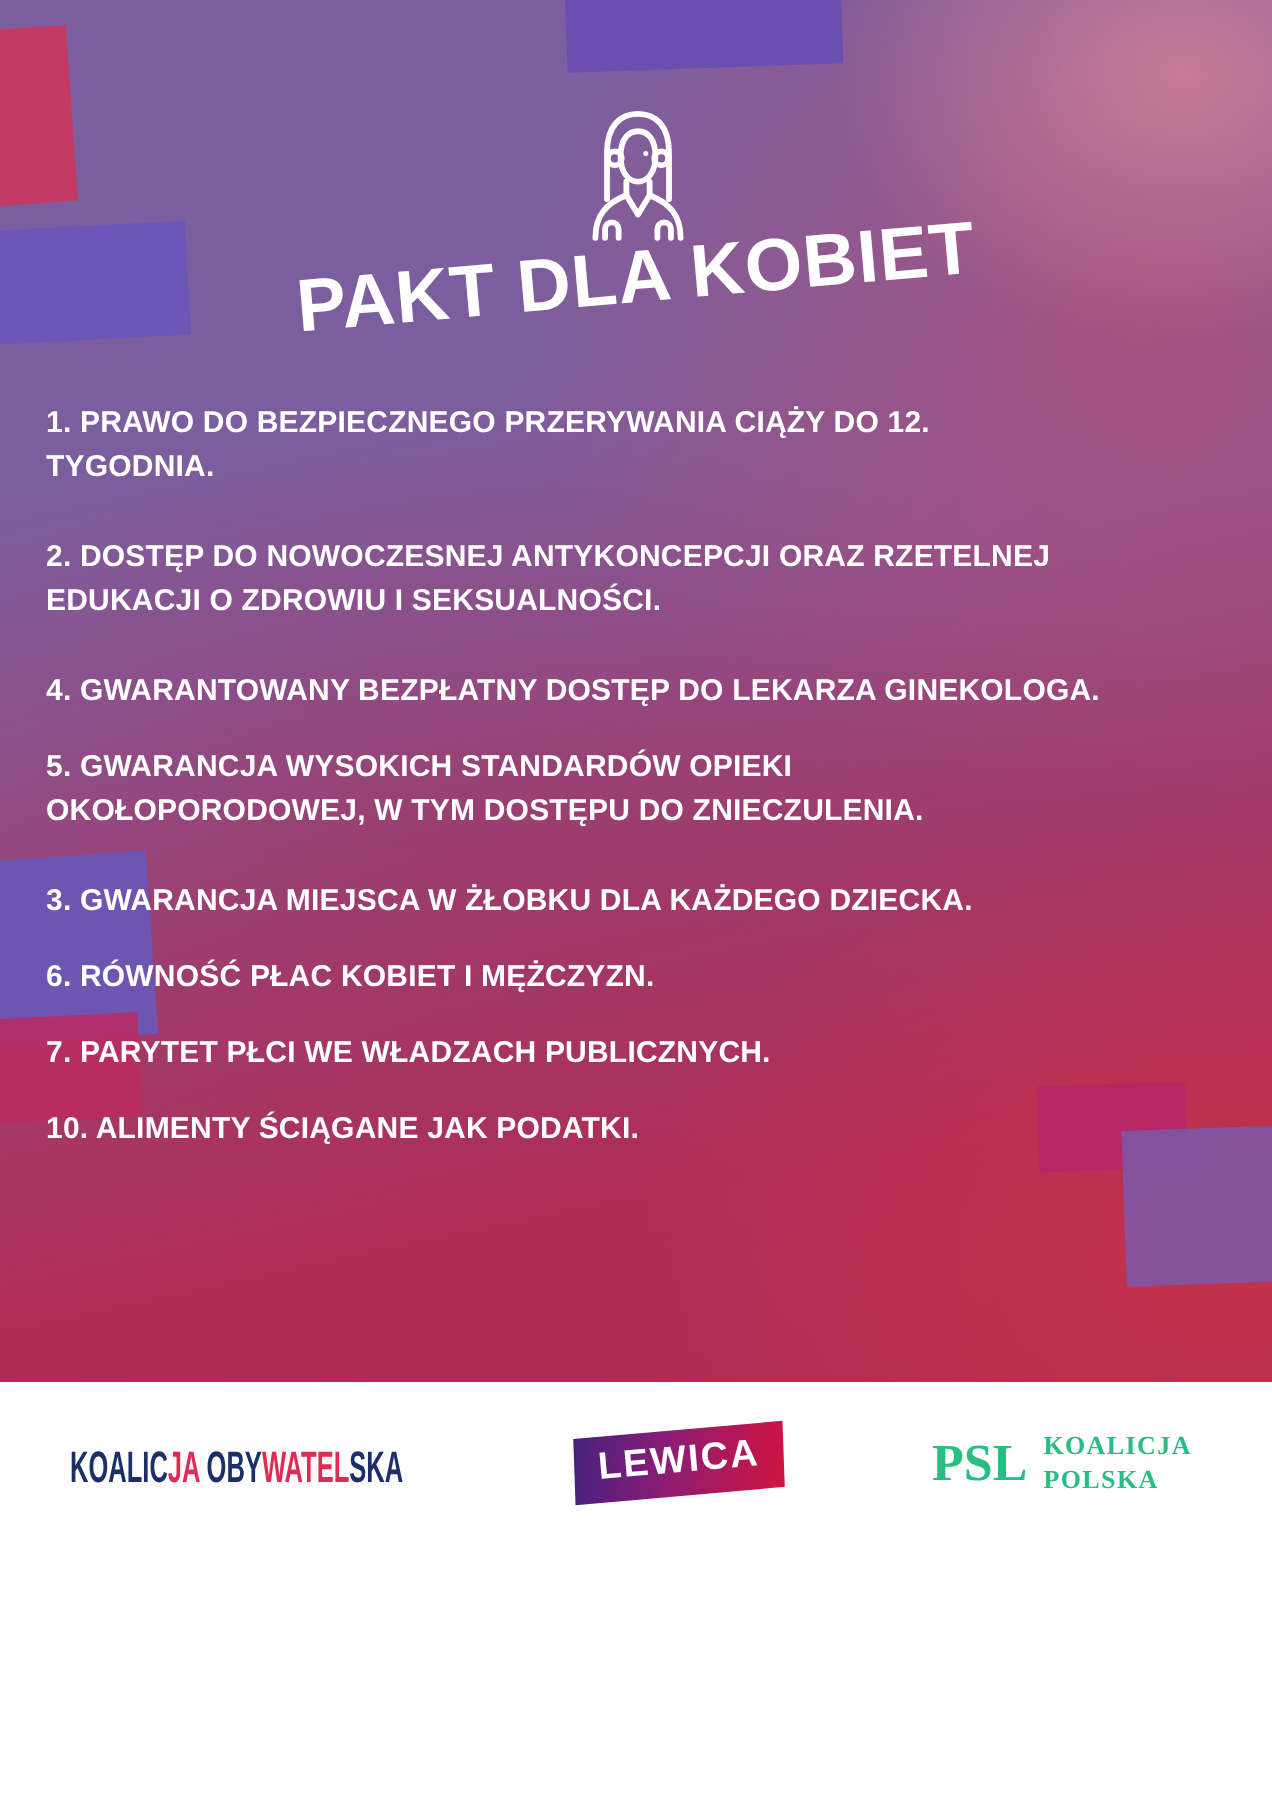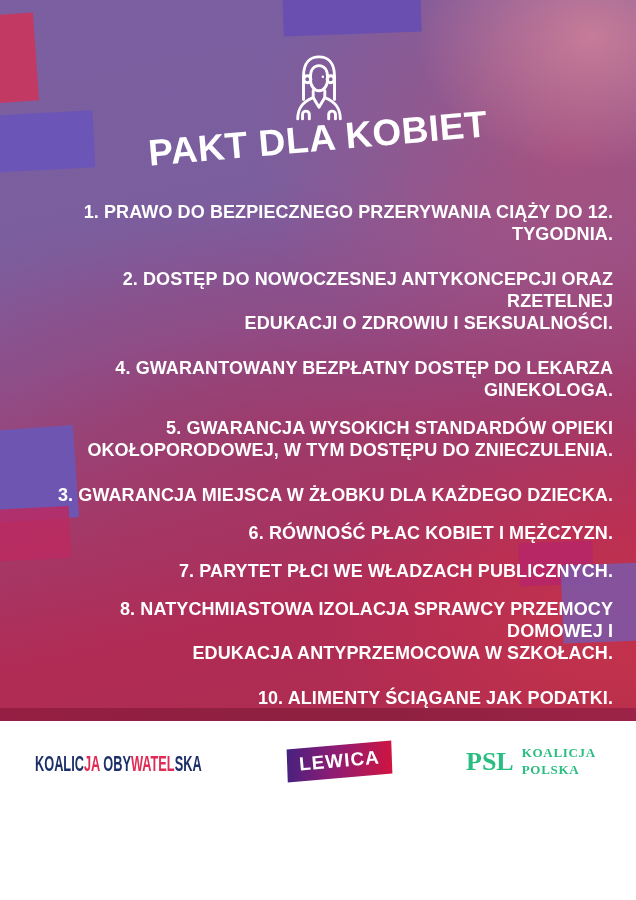--- a/index.html
+++ b/index.html
@@ -31,27 +31,27 @@
   }
   
   .icon-wrap{position:absolute;top:49px;left:288px;width:62px;height:72px;}
   .title{
     position:absolute;top:118px;left:0;width:100%;text-align:center;
     color:#fff;font-size:37px;font-weight:800;letter-spacing:.5px;
     transform:rotate(-5deg);
   }
   
   .list{
-    position:absolute;top:201px;left:23px;width:590px;text-align:right;
-    color:#fff;font-weight:700;font-size:18px;letter-spacing:.1px;
+    position:absolute;top:201px;left:23px;width:590px;text-align:left;
+    color:#fff;font-weight:700;font-size:15px;letter-spacing:.1px;
   }
   .list-item{margin-bottom:16px;line-height:22px;white-space:pre-line;}
   .list-item.two-line{margin-bottom:23px;}
   
-  .footer{position:absolute;top:721px;left:0;width:636px;height:179px;background:#ffffff;}
+  .footer{position:absolute;top:691px;left:0;width:636px;height:179px;background:#ffffff;}
   .logos{display:flex;align-items:center;justify-content:space-between;padding:24px 45px 0 35px;}
   .ko-outer{width:182px;height:22px;overflow:visible;}
   .ko{
     transform:scaleX(.58);transform-origin:left center;white-space:nowrap;
     font-size:22px;font-weight:800;letter-spacing:0;
   }
   .ko .navy{color:#1c2f69;}
   .ko .red{color:#df2b55;}
   .lewica-outer{width:104px;}
   .lewica-box{
@@ -103,22 +103,20 @@
     <div class="list-item two-line">1. PRAWO DO BEZPIECZNEGO PRZERYWANIA CIĄŻY DO 12.
 TYGODNIA.</div>
     <div class="list-item two-line">2. DOSTĘP DO NOWOCZESNEJ ANTYKONCEPCJI ORAZ RZETELNEJ
 EDUKACJI O ZDROWIU I SEKSUALNOŚCI.</div>
     <div class="list-item">4. GWARANTOWANY BEZPŁATNY DOSTĘP DO LEKARZA GINEKOLOGA.</div>
     <div class="list-item two-line">5. GWARANCJA WYSOKICH STANDARDÓW OPIEKI
 OKOŁOPORODOWEJ, W TYM DOSTĘPU DO ZNIECZULENIA.</div>
     <div class="list-item">3. GWARANCJA MIEJSCA W ŻŁOBKU DLA KAŻDEGO DZIECKA.</div>
     <div class="list-item">6. RÓWNOŚĆ PŁAC KOBIET I MĘŻCZYZN.</div>
     <div class="list-item">7. PARYTET PŁCI WE WŁADZACH PUBLICZNYCH.</div>
-    <div class="list-item two-line">8. NATYCHMIASTOWA IZOLACJA SPRAWCY PRZEMOCY DOMOWEJ I
-EDUKACJA ANTYPRZEMOCOWA W SZKOŁACH.</div>
     <div class="list-item">10. ALIMENTY ŚCIĄGANE JAK PODATKI.</div>
   </div>
 
   <div class="footer">
     <div class="logos">
 
       <div class="ko-outer">
         <div class="ko">
           <span class="navy">KOALIC</span><span class="red">JA</span><span class="navy"> OBY</span><span class="red">WATEL</span><span class="navy">SKA</span>
         </div>

